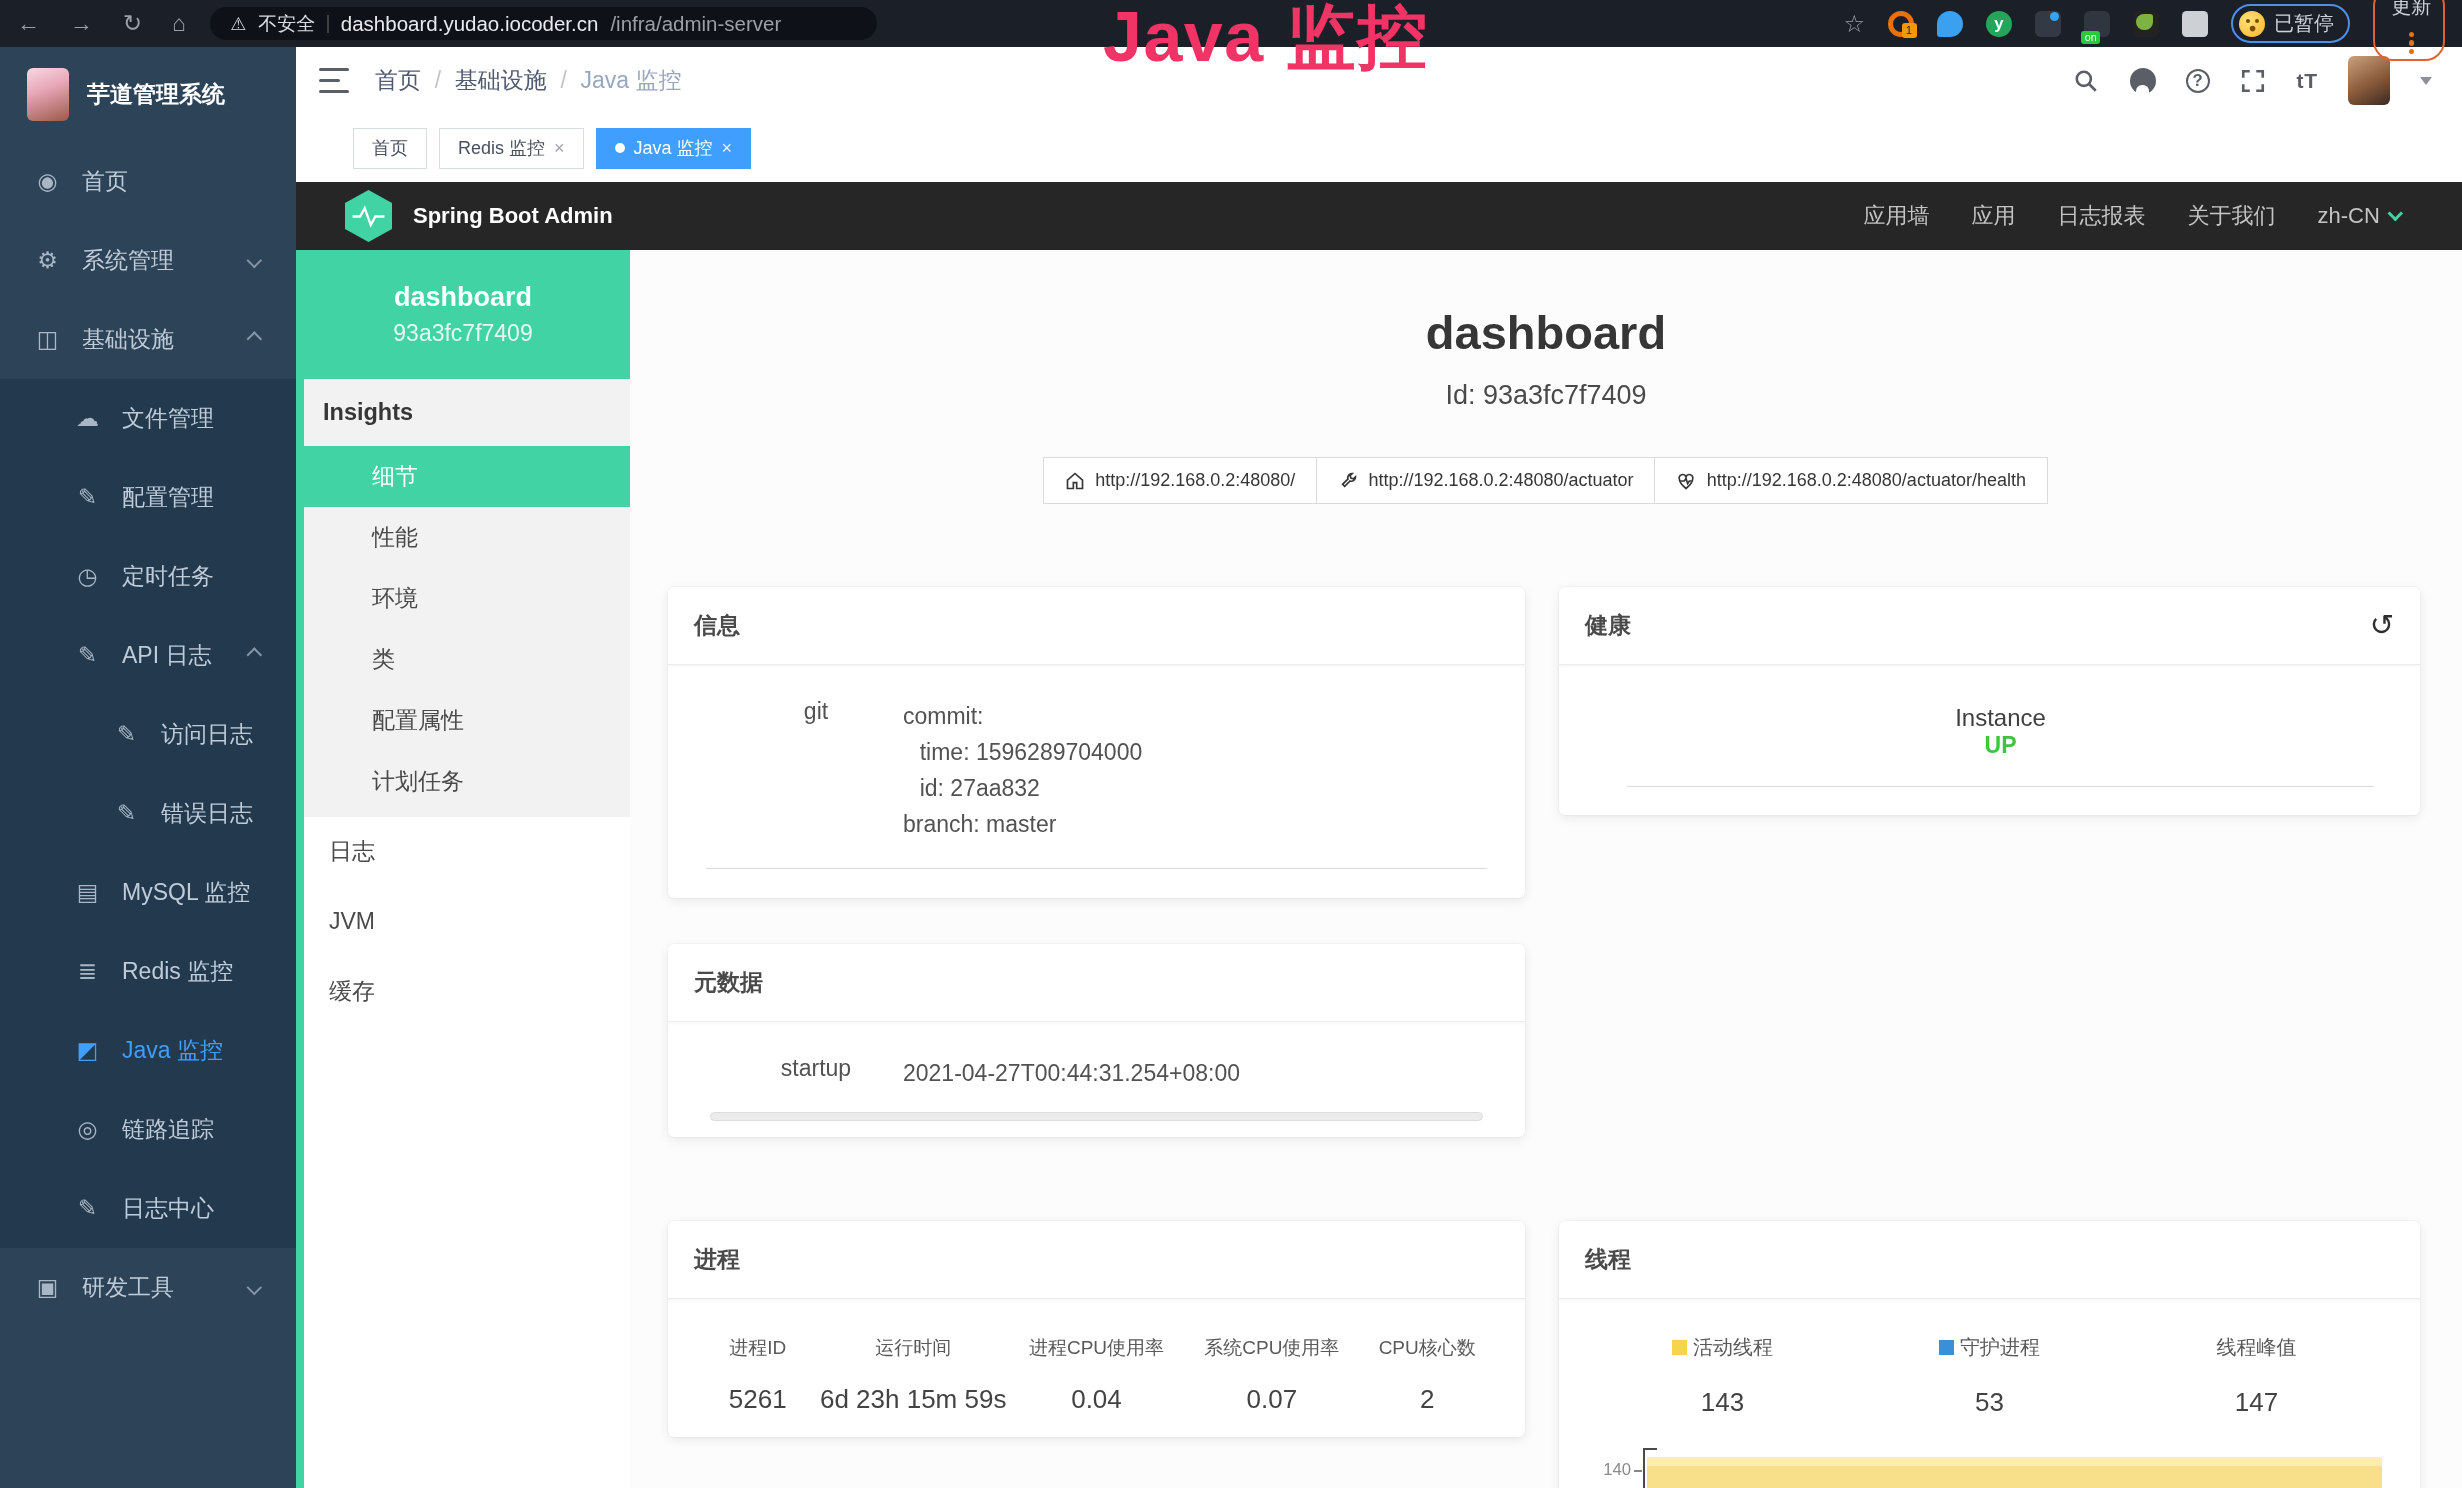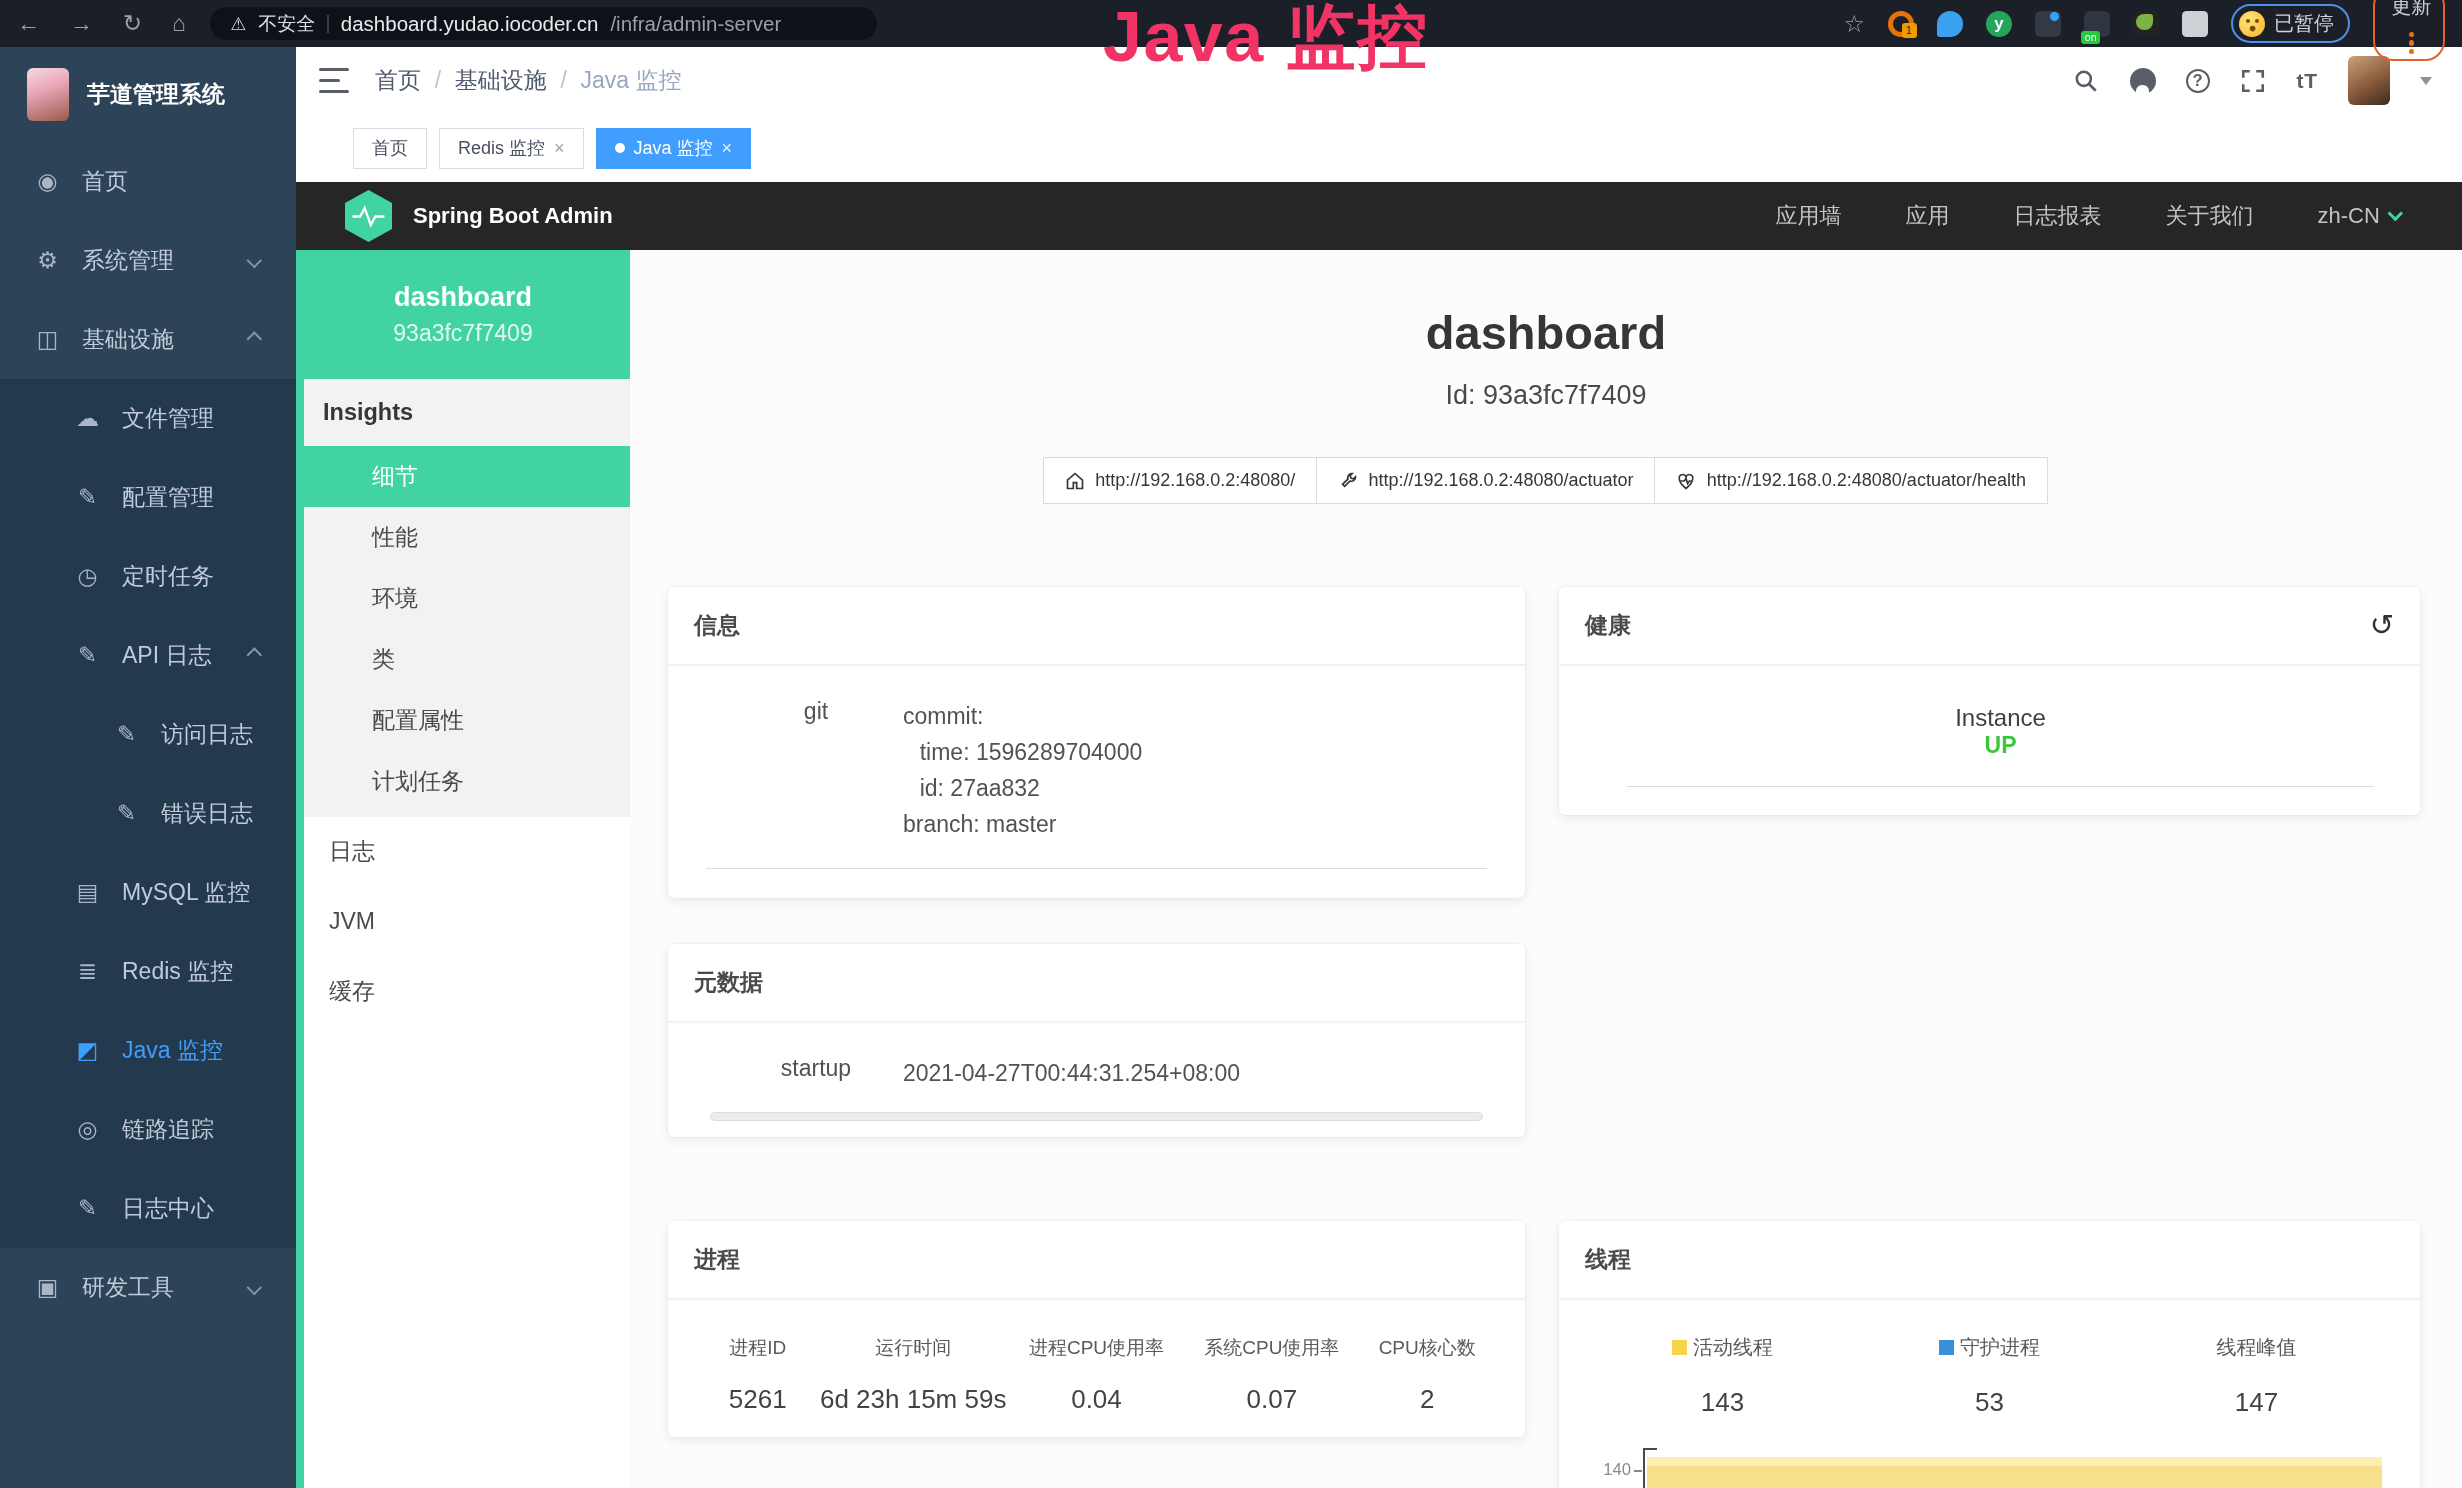--- a/index.html
+++ b/index.html
@@ -111,21 +111,21 @@
   .tab .x { font-size:18px; color:#9aa2b1; }
   .tab.active { background:#409eff; border-color:#409eff; color:#fff; }
   .tab.active .x { color:#eaf4ff; }
 
   
   .sba-header { height:68px; background:#262626; display:flex; align-items:center; padding:0 61px 0 49px; }
   .sba-logo { width:47px; height:52px; background:#42d3a5;
     clip-path:polygon(50% 0,100% 25%,100% 75%,50% 100%,0 75%,0 25%); display:flex; align-items:center; justify-content:center; }
   .sba-logo svg { width:35px; height:23px; stroke:#fff; fill:none; stroke-width:3; }
   .sba-brand { color:#fff; font-size:22px; font-weight:bold; margin-left:21px; }
-  .sba-nav { margin-left:auto; display:flex; align-items:center; gap:64px; font-size:22px; color:#c4c4c4; }
+  .sba-nav { margin-left:auto; display:flex; align-items:center; gap:42px; font-size:22px; color:#c4c4c4; }
   .locale { display:flex; align-items:center; gap:10.6px; }
   .chev-green { width:10.6px; height:10.6px; border-right:3px solid #42d3a5; border-bottom:3px solid #42d3a5;
     transform:rotate(45deg); margin-top:-4.6px; }
 
   
   .sba-body { flex:1; display:flex; overflow:hidden; }
   .instance-panel { width:334px; flex:none; background:#fff; position:relative; }
   .green-strip { position:absolute; left:0; top:0; bottom:0; width:7.6px; background:#42d3a5; }
   .instance-header { height:129px; background:#42d3a5; color:#fff; display:flex; flex-direction:column;
     align-items:center; justify-content:center; gap:7.6px; }

